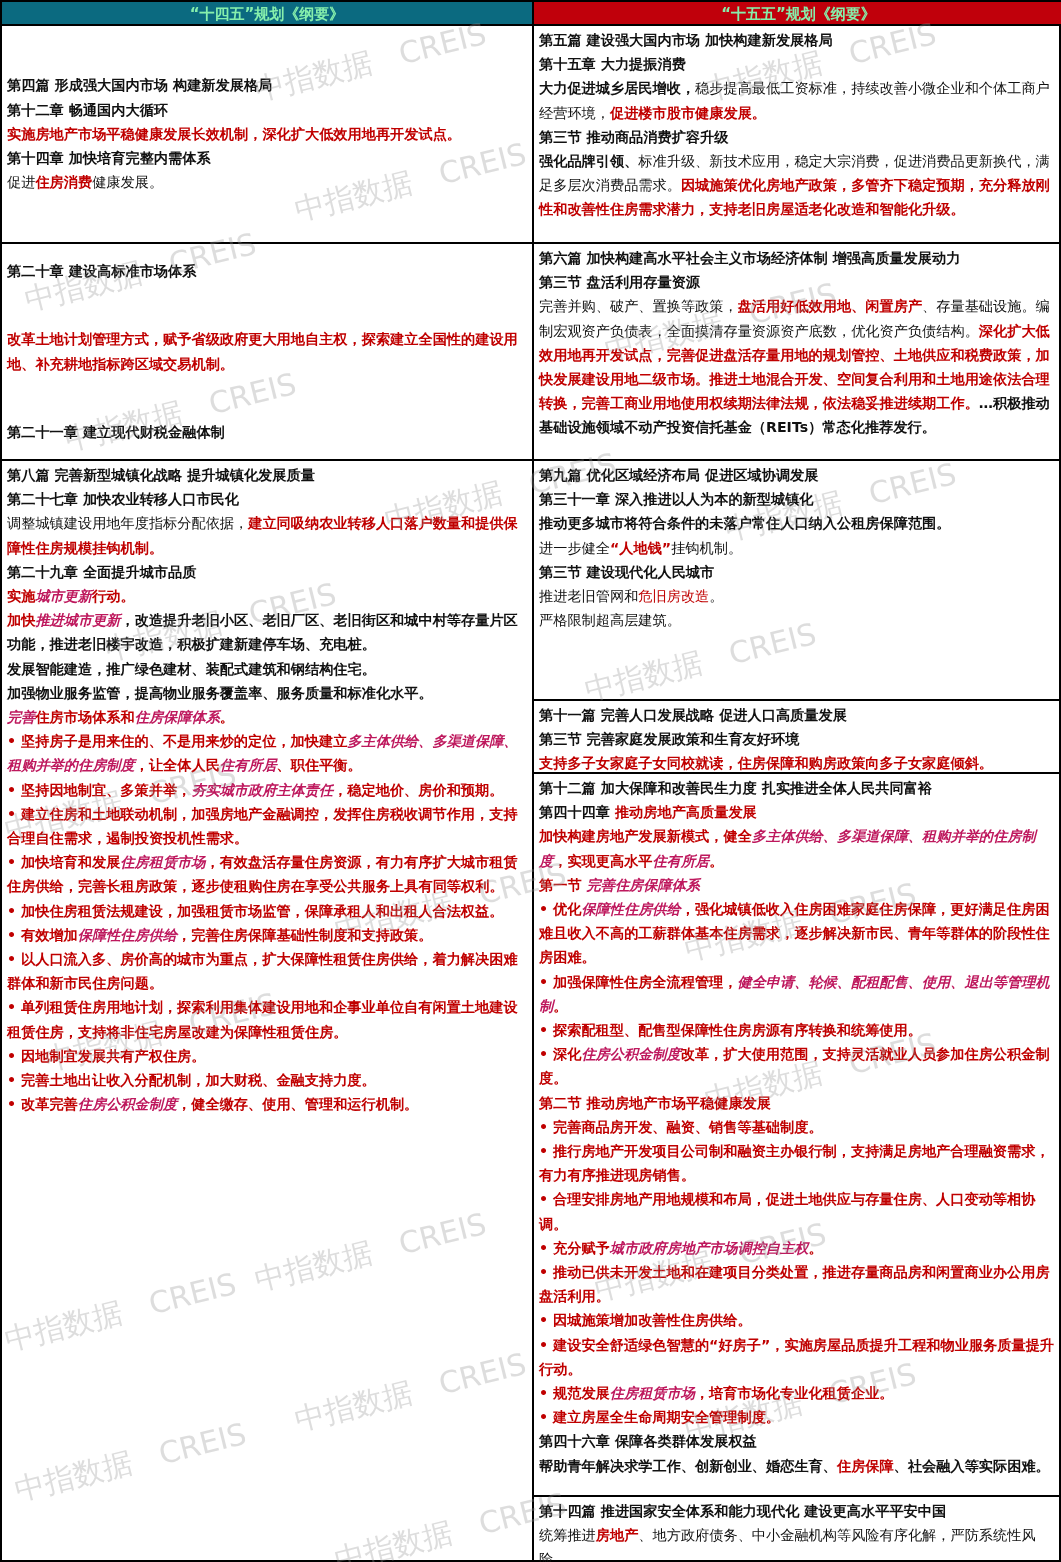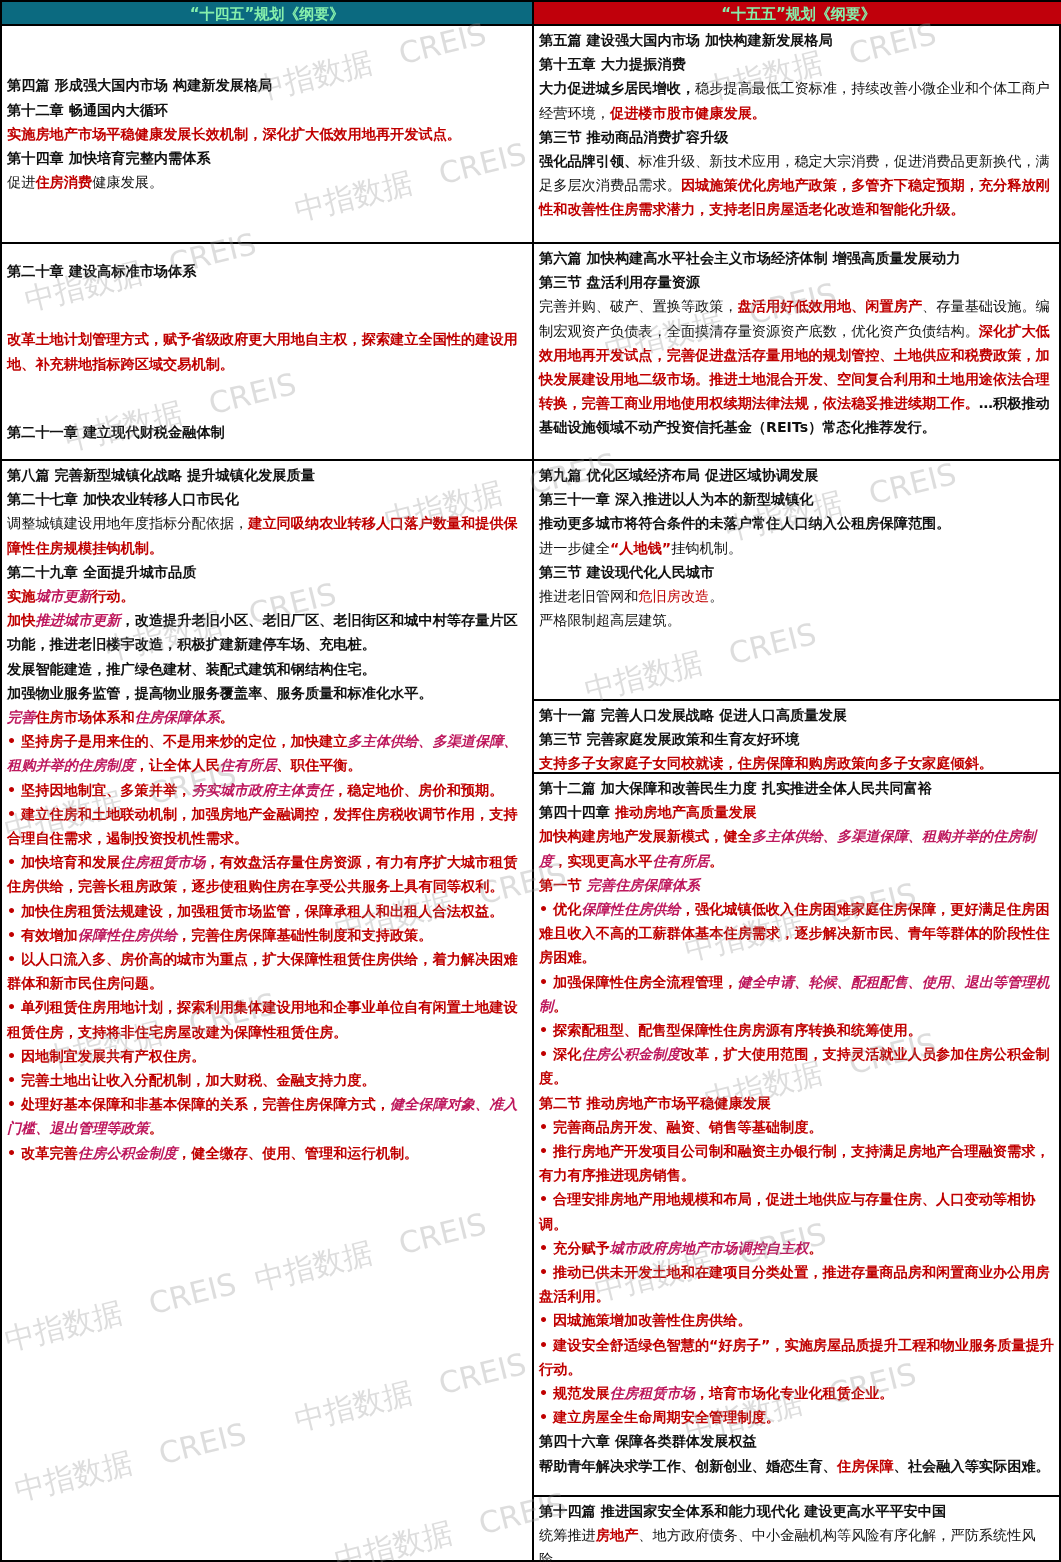--- a/index.html
+++ b/index.html
@@ -70,21 +70,20 @@
     <p class="b red"><span>• 坚持房子是用来住的、不是用来炒的定位，加快建立</span><span class="blue">多主体供给、多渠道保障、租购并举的住房制度</span><span>，让全体人民</span><span class="blue">住有所居</span><span>、职住平衡。</span></p>
     <p class="b red"><span>• 坚持因地制宜、多策并举，</span><span class="blue">夯实城市政府主体责任</span><span>，稳定地价、房价和预期。</span></p>
     <p class="b red">• 建立住房和土地联动机制，加强房地产金融调控，发挥住房税收调节作用，支持合理自住需求，遏制投资投机性需求。</p>
     <p class="b red"><span>• 加快培育和发展</span><span class="blue">住房租赁市场</span><span>，有效盘活存量住房资源，有力有序扩大城市租赁住房供给，完善长租房政策，逐步使租购住房在享受公共服务上具有同等权利。</span></p>
     <p class="b red">• 加快住房租赁法规建设，加强租赁市场监管，保障承租人和出租人合法权益。</p>
     <p class="b red"><span>• 有效增加</span><span class="blue">保障性住房供给</span><span>，完善住房保障基础性制度和支持政策。</span></p>
     <p class="b red">• 以人口流入多、房价高的城市为重点，扩大保障性租赁住房供给，着力解决困难群体和新市民住房问题。</p>
     <p class="b red">• 单列租赁住房用地计划，探索利用集体建设用地和企事业单位自有闲置土地建设租赁住房，支持将非住宅房屋改建为保障性租赁住房。</p>
     <p class="b red">• 因地制宜发展共有产权住房。</p>
     <p class="b red">• 完善土地出让收入分配机制，加大财税、金融支持力度。</p>
-    <p class="b red"><span>• 处理好基本保障和非基本保障的关系，完善住房保障方式，</span><span class="blue">健全保障对象、准入门槛、退出管理等政策</span><span>。</span></p>
     <p class="b red"><span>• 改革完善</span><span class="blue">住房公积金制度</span><span>，健全缴存、使用、管理和运行机制。</span></p>
   </div>
 
   <div class="cell r bt" style="top:457px;height:240px;">
     <p class="b">第九篇 优化区域经济布局 促进区域协调发展</p>
     <p class="b">第三十一章 深入推进以人为本的新型城镇化</p>
     <p class="b">推动更多城市将符合条件的未落户常住人口纳入公租房保障范围。</p>
     <p><span>进一步健全</span><span class="b red">“人地钱”</span><span>挂钩机制。</span></p>
     <p class="b">第三节 建设现代化人民城市</p>
     <p><span>推进老旧管网和</span><span class="red">危旧房改造</span><span>。</span></p>

